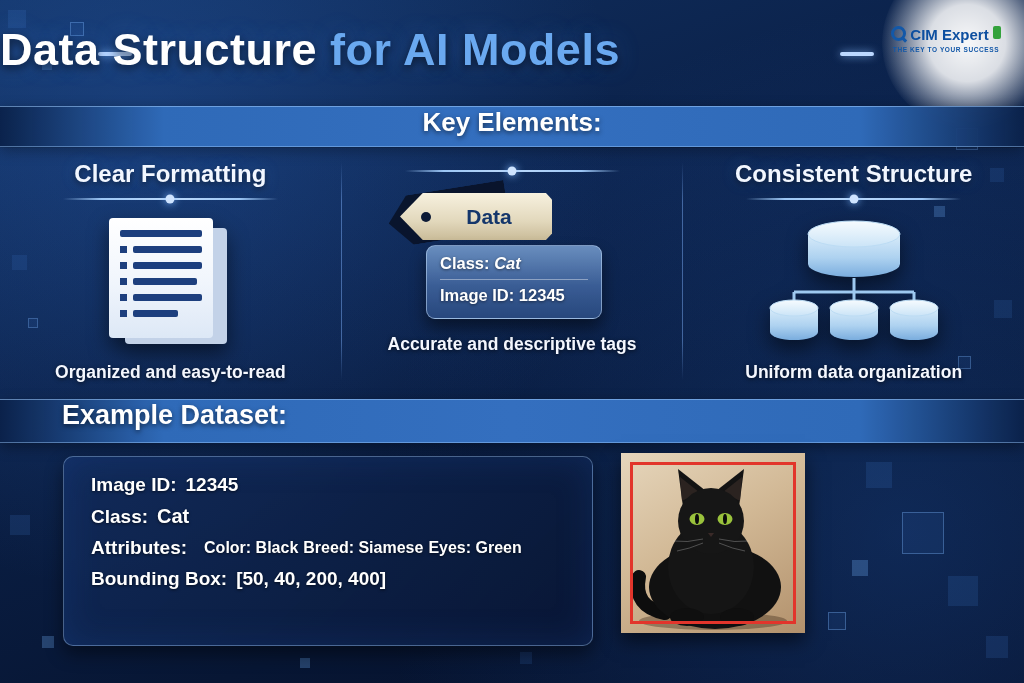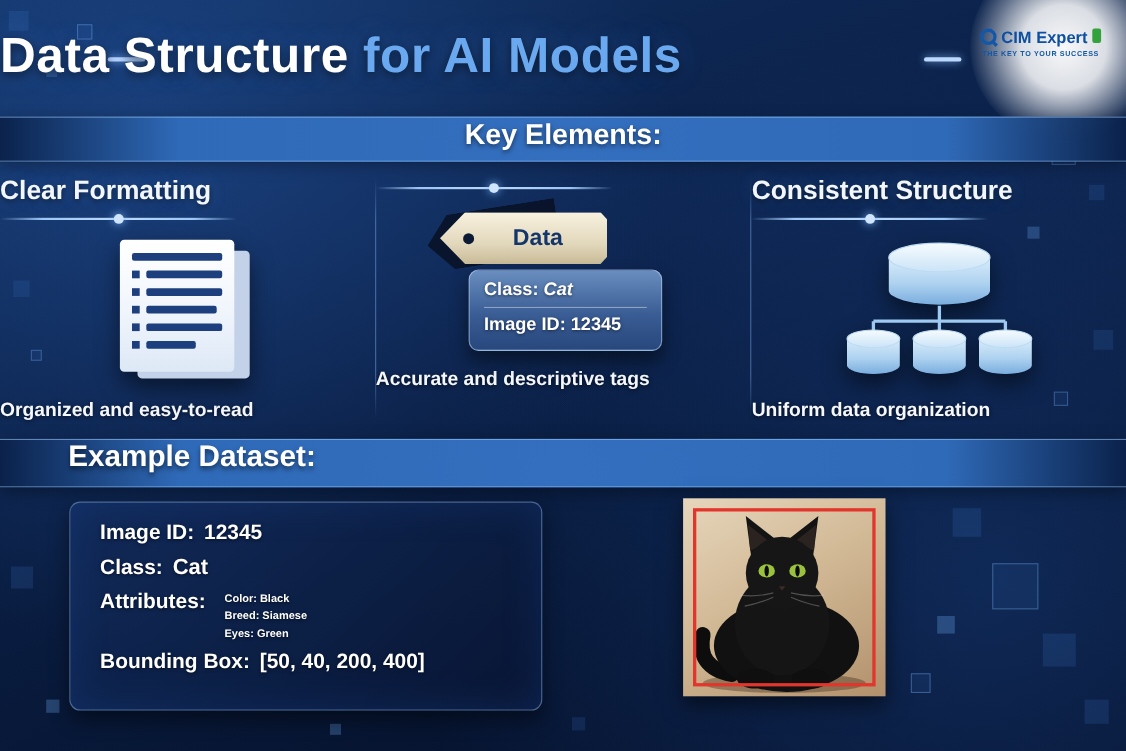--- a/index.html
+++ b/index.html
@@ -45,21 +45,21 @@
     background:linear-gradient(90deg, rgba(10,33,74,0.95) 0%, #2f6ab8 16%, #346fbf 50%, #2f6ab8 84%, rgba(10,33,74,0.95) 100%);
     border-top:1px solid rgba(160,205,255,0.55); border-bottom:1px solid rgba(160,205,255,0.45);
     box-shadow:0 4px 14px rgba(0,0,0,0.35); color:#fff; font-weight:bold;
     text-shadow:0 2px 5px rgba(0,0,0,0.55); }
   .banner.center { top:106px; height:41px; justify-content:center; font-size:26px; }
   .banner.leftalign { top:399px; height:44px; justify-content:flex-start; padding-left:62px; font-size:27px; }
 
   
   .columns { position:absolute; top:148px; left:0; right:0; height:246px; display:flex;
     background:linear-gradient(180deg, rgba(30,70,140,0.14), rgba(12,32,72,0.10)); }
-  .col { flex:1; display:flex; flex-direction:column; padding-top:12px; }
+  .col { flex:1; display:flex; flex-direction:column; align-items:center; padding-top:12px; }
   .col h2 { font-size:24px; font-weight:bold; color:#f2f7ff;
     text-shadow:0 2px 6px rgba(0,0,0,0.6), 0 0 14px rgba(90,160,255,0.35); }
   .underline { width:215px; height:2px; margin-top:10px; position:relative;
     background:linear-gradient(90deg, transparent, #9cc6f5 18%, #bcd9fa 50%, #9cc6f5 82%, transparent); }
   .underline .dot { position:absolute; left:50%; top:50%; transform:translate(-50%,-50%);
     width:9px; height:9px; border-radius:50%; background:#cfe4ff; box-shadow:0 0 9px #7fb8ff; }
   .icon-area { height:158px; width:100%; display:flex; align-items:center; justify-content:center; margin-top:4px; }
   .caption { font-size:17.5px; font-weight:bold; color:#f5f8ff; text-shadow:0 1px 4px rgba(0,0,0,0.65); }
   .vdiv { width:1px; margin:14px 0;
     background:linear-gradient(180deg, transparent, rgba(130,180,255,0.45) 18%, rgba(130,180,255,0.45) 82%, transparent); }
@@ -93,29 +93,29 @@
     box-shadow:0 9px 16px rgba(0,0,0,0.45); padding:8px 13px; color:#fff; font-weight:bold; font-size:16.5px;
     text-shadow:0 1px 3px rgba(0,0,0,0.5); }
   .card-div { height:1px; background:rgba(255,255,255,0.4); margin:6px 0; }
   .italic { font-style:italic; }
 
   
   .db-svg { filter:drop-shadow(0 9px 10px rgba(0,0,0,0.5)); }
 
   
   .bottom { position:absolute; top:450px; left:0; right:0; height:210px; }
-  .data-panel { position:absolute; left:63px; top:6px; width:430px; height:190px;
+  .data-panel { position:absolute; left:63px; top:6px; width:530px; height:190px;
     border-radius:10px; border:1.5px solid rgba(150,190,240,0.45);
     background:linear-gradient(135deg, rgba(18,44,92,0.88) 0%, rgba(9,22,52,0.94) 100%);
     box-shadow:inset 0 0 34px rgba(25,70,150,0.30), 0 8px 18px rgba(0,0,0,0.45);
     padding:17px 27px; color:#fff; font-weight:bold; text-shadow:0 1px 3px rgba(0,0,0,0.6); }
   .dp-row { display:flex; align-items:baseline; gap:9px; margin-bottom:9px; font-size:19px; }
   .dp-row .val-big { font-size:20px; }
   .attr-row { align-items:flex-start; }
-  .attr-list { display:flex; flex-direction:column; gap:5px; font-size:10px; margin-left:8px; padding-top:2px; }
+  .attr-list { display:flex; gap:5px; font-size:16px; margin-left:8px; padding-top:2px; }
 
   .photo { position:absolute; left:621px; top:3px; width:184px; height:180px;
     background:linear-gradient(150deg,#e6d6bc 0%, #d2b996 45%, #b2916c 100%);
     box-shadow:0 8px 18px rgba(0,0,0,0.55); overflow:hidden; }
   .photo svg { position:absolute; left:0; bottom:0; }
   .bbox { position:absolute; inset:9px; border:3px solid #e2352b; }
 </style>
 </head>
 <body>
 

